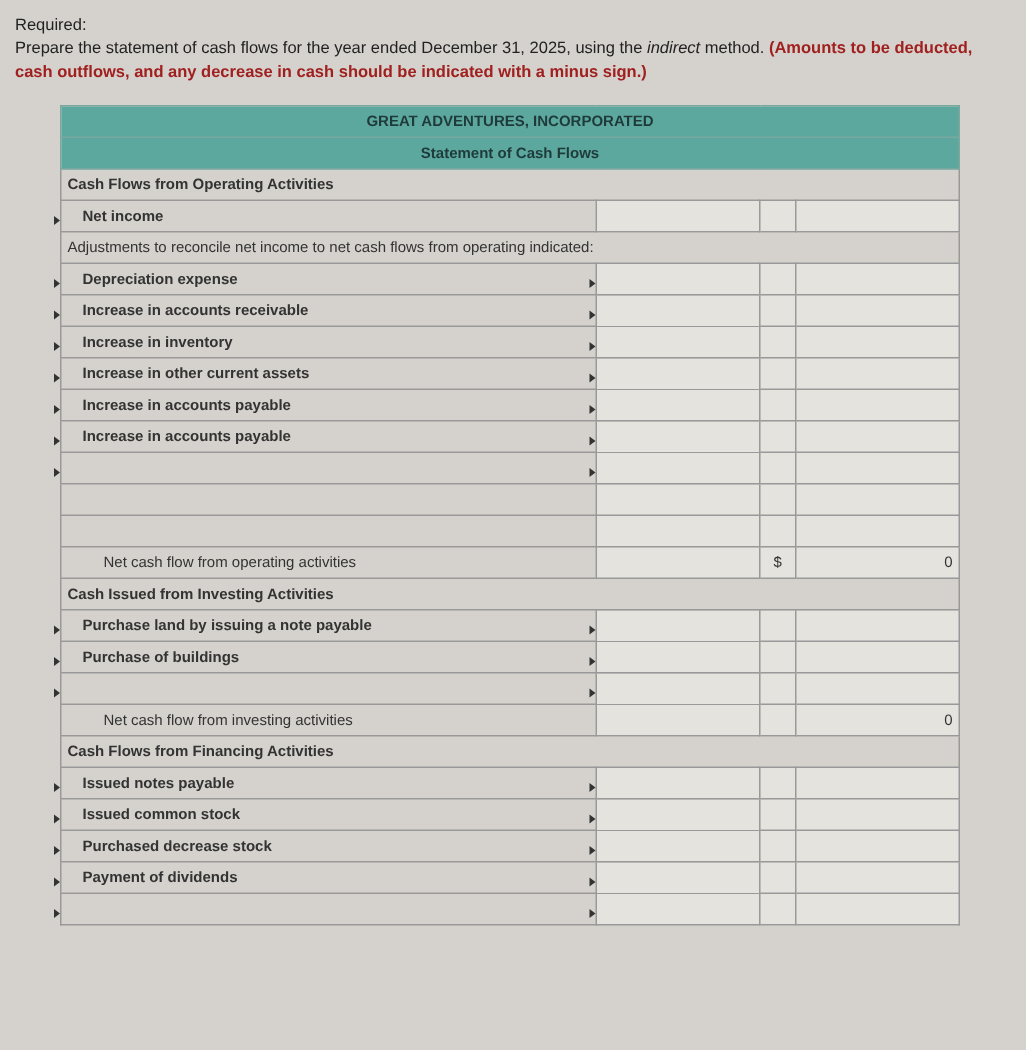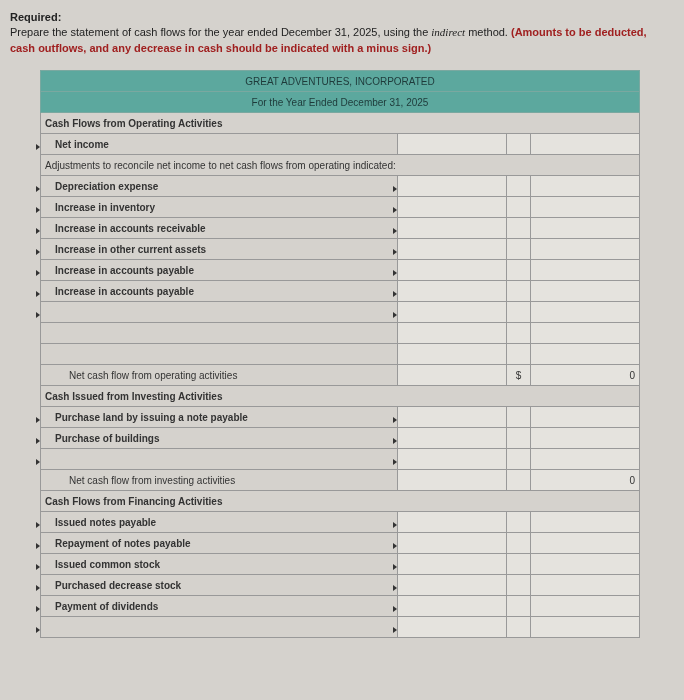--- a/index.html
+++ b/index.html
@@ -5,31 +5,30 @@
   body {
     margin: 0;
     padding: 10px;
     background: #d5d2cd;
     font-family: Arial, sans-serif;
     font-size: 11px;
     color: #333;
     width: 664px;
   }
   .required-label {
-    font-weight: bold;
+    font-weight: normal;
     color: #222;
   }
   .instructions {
     color: #222;
     line-height: 1.4;
     margin-bottom: 14px;
   }
   .italic {
     font-style: italic;
-    font-family: Liberation Serif, serif;
   }
   .red-bold {
     color: #a02020;
     font-weight: bold;
   }
   .stmt {
     border-collapse: collapse;
     width: 600px;
     margin-left: 30px;
     background: #d5d2cd;
@@ -38,21 +37,21 @@
     border: 1px solid #999;
     padding: 2px 4px;
     height: 16px;
     font-size: 10px;
     vertical-align: middle;
   }
   .header-row td {
     background: #5ca89e;
     color: #1e3a3a;
     text-align: center;
-    font-weight: normal;
+    font-weight: bold;
     border: 1px solid #7aa8a0;
   }
   .section-header td {
     font-weight: bold;
     color: #333;
   }
   .indent1 { padding-left: 14px !important; font-weight: bold; }
   .indent2 { padding-left: 28px !important; margin-top: 16px; }
   .label-col { width: 290px; }
   .val-col { width: 90px; background: #e5e3de; }
@@ -80,21 +79,21 @@
   <span class="required-label">Required:</span><br>
   <span>Prepare the statement of cash flows for the year ended December 31, 2025, using the </span><span class="italic">indirect</span><span> method. </span><span class="red-bold">(Amounts to be deducted, cash outflows, and any decrease in cash should be indicated with a minus sign.)</span>
 </div>
 
 <table class="stmt">
   <tbody>
       <tr class="header-row">
         <td colspan="4">GREAT ADVENTURES, INCORPORATED</td>
       </tr>
   <tr class="header-row">
-        <td colspan="4">For the Year Ended December 31, 2025</td>
+        <td colspan="4">Statement of Cash Flows</td>
       </tr>
 
   <tr class="section-header">
         <td class="label-col" colspan="4">Cash Flows from Operating Activities</td>
       </tr>
   <tr>
         <td class="label-col indent1 tick">Net income</td>
         <td class="val-col"></td>
         <td class="dollar-col"></td>
         <td class="total-col"></td>
@@ -102,27 +101,27 @@
   <tr>
         <td class="label-col" colspan="4">Adjustments to reconcile net income to net cash flows from operating indicated:</td>
       </tr>
   <tr>
         <td class="label-col indent1 tick">Depreciation expense</td>
         <td class="val-col tick"></td>
         <td class="dollar-col"></td>
         <td class="total-col"></td>
       </tr>
   <tr>
+        <td class="label-col indent1 tick">Increase in accounts receivable</td>
+        <td class="val-col tick"></td>
+        <td class="dollar-col"></td>
+        <td class="total-col"></td>
+      </tr>
+  <tr>
         <td class="label-col indent1 tick">Increase in inventory</td>
-        <td class="val-col tick"></td>
-        <td class="dollar-col"></td>
-        <td class="total-col"></td>
-      </tr>
-  <tr>
-        <td class="label-col indent1 tick">Increase in accounts receivable</td>
         <td class="val-col tick"></td>
         <td class="dollar-col"></td>
         <td class="total-col"></td>
       </tr>
   <tr>
         <td class="label-col indent1 tick">Increase in other current assets</td>
         <td class="val-col tick"></td>
         <td class="dollar-col"></td>
         <td class="total-col"></td>
       </tr>
@@ -194,26 +193,20 @@
   <tr class="section-header">
         <td class="label-col" colspan="4">Cash Flows from Financing Activities</td>
       </tr>
   <tr>
         <td class="label-col indent1 tick">Issued notes payable</td>
         <td class="val-col tick"></td>
         <td class="dollar-col"></td>
         <td class="total-col"></td>
       </tr>
   <tr>
-        <td class="label-col indent1 tick">Repayment of notes payable</td>
-        <td class="val-col tick"></td>
-        <td class="dollar-col"></td>
-        <td class="total-col"></td>
-      </tr>
-  <tr>
         <td class="label-col indent1 tick">Issued common stock</td>
         <td class="val-col tick"></td>
         <td class="dollar-col"></td>
         <td class="total-col"></td>
       </tr>
   <tr>
         <td class="label-col indent1 tick">Purchased decrease stock</td>
         <td class="val-col tick"></td>
         <td class="dollar-col"></td>
         <td class="total-col"></td>

